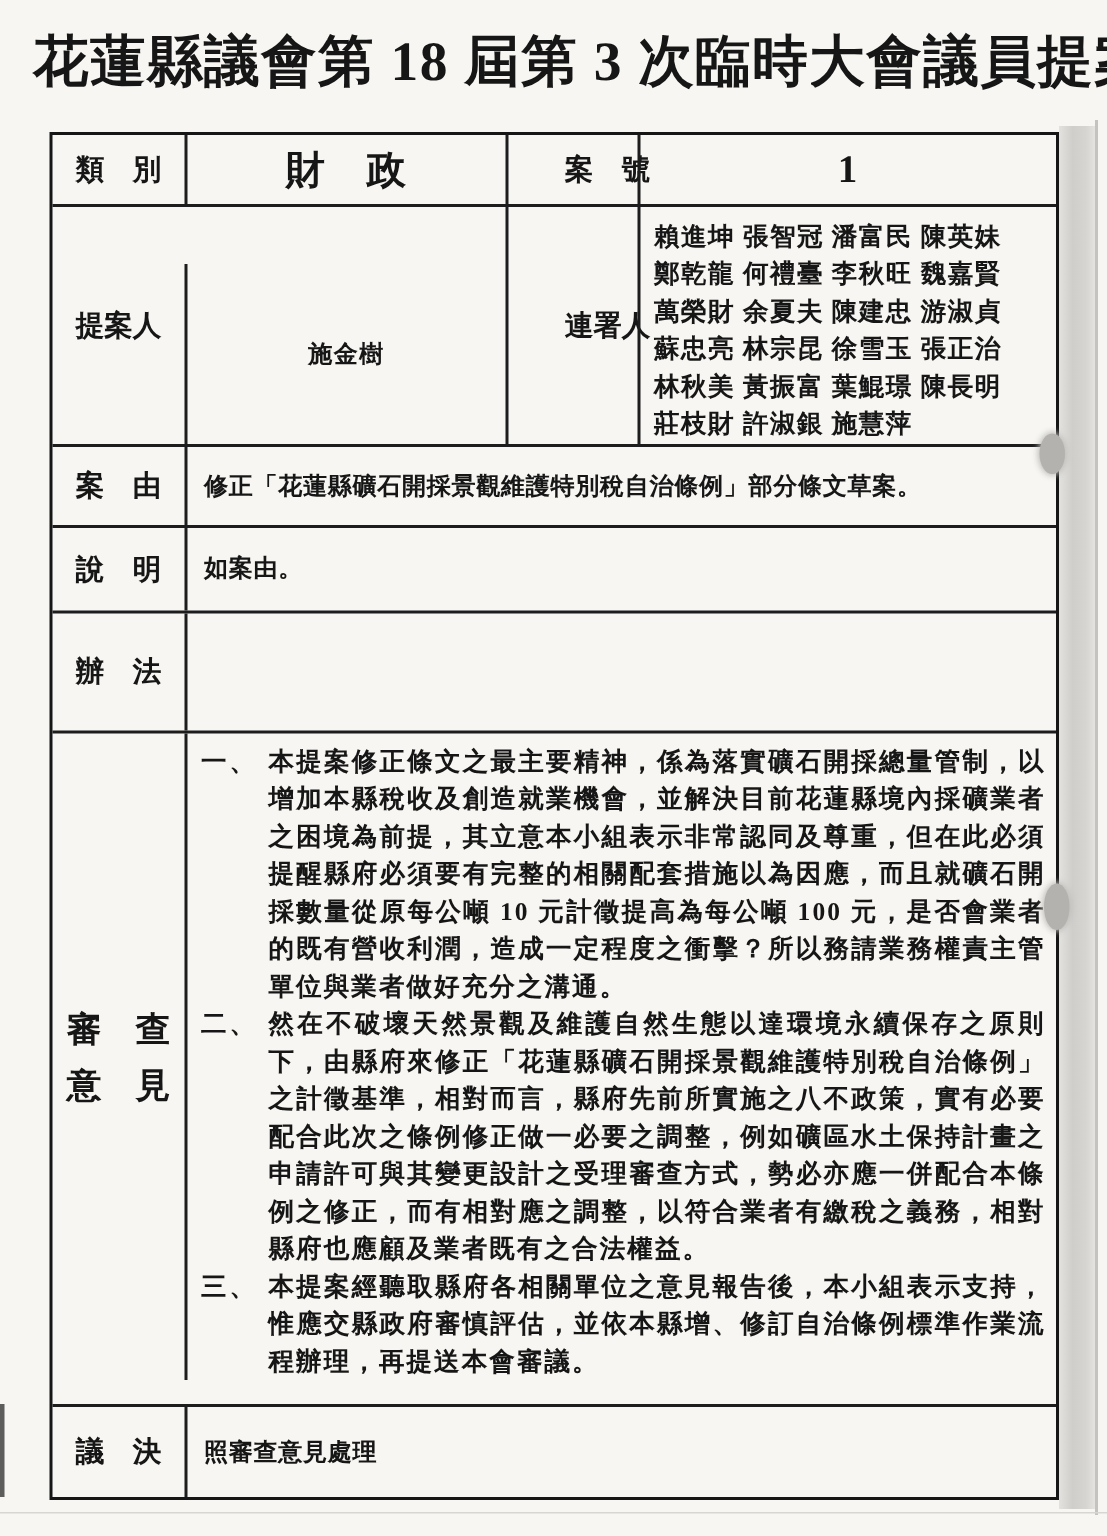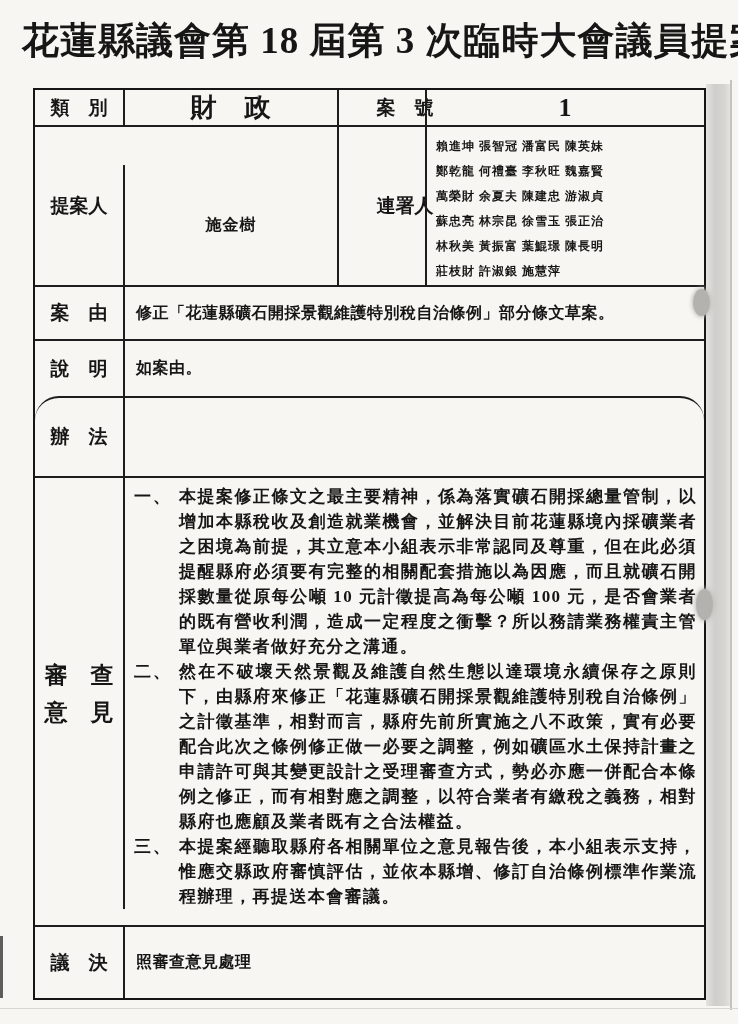--- a/index.html
+++ b/index.html
@@ -47,30 +47,30 @@
   }
   .val-center{
     display:flex;align-items:center;justify-content:center;
     font-size:26px;font-weight:600;letter-spacing:1px;
   }
   .val-left{
     display:flex;align-items:center;
     padding-left:11px;font-size:16px;font-weight:600;letter-spacing:.5px;
   }
 
-  .r1{height:35px;}
+  .r1{height:46px;}
   .r2{height:160px;}
   .r3{height:54px;}
   .r4{height:57px;}
-  .r5{height:80px;border-radius:24px;}
+  .r5{height:80px;}
   .r6{height:433px;}
   .r7{flex:1;margin-top:16px;}
 
   .names{
-    padding:7px 4px 18px 9px;font-size:12px;font-weight:600;
+    padding:7px 4px 18px 9px;font-size:17px;font-weight:600;
     line-height:25px;letter-spacing:1px;white-space:nowrap;
   }
 
   .review-label{
     display:flex;flex-direction:column;align-items:center;justify-content:center;
     font-size:23px;font-weight:700;line-height:37px;white-space:nowrap;
   }
   .review-body{padding:6px 7px 0 4px;}
   .ri{display:flex;font-size:17px;font-weight:600;line-height:25px;}
   .ri .num{flex:none;width:45px;padding-left:5px;letter-spacing:2px;}

